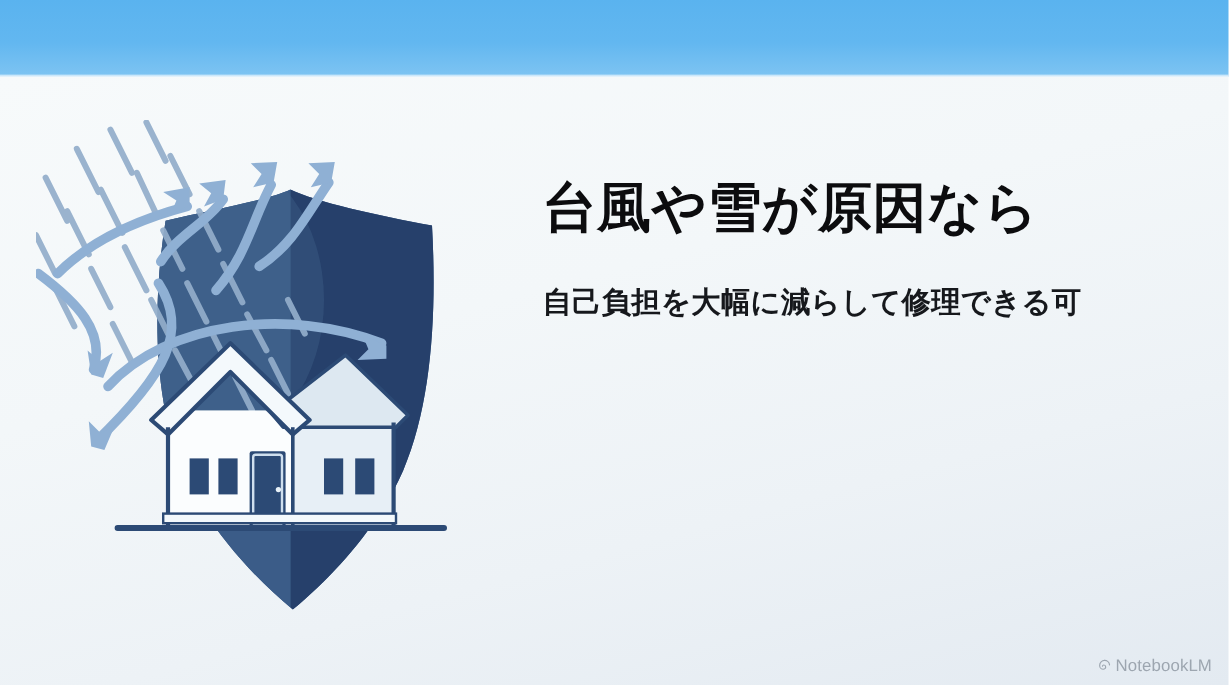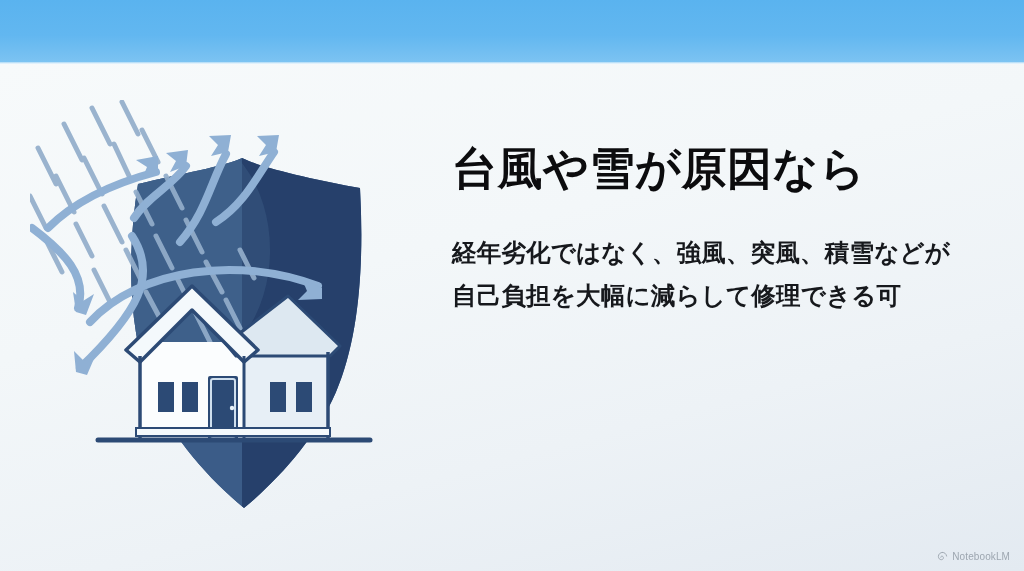--- a/index.html
+++ b/index.html
@@ -69,21 +69,21 @@
   }
   .headline {
     margin: 0;
     color: #0c0c0e;
     font-size: 45px;
     font-weight: 700;
     line-height: 1.48;
     letter-spacing: 0.5px;
     white-space: nowrap;
   }
-  .headline .hl-line { display: block; font-family: Liberation Mono, monospace; }
+  .headline .hl-line { display: block; }
 
   .body-copy {
     margin: 0;
     padding-top: 24px;
     color: #16181c;
     font-size: 24.5px;
     font-weight: 700;
     line-height: 43px;
     letter-spacing: 0.2px;
   }
@@ -91,21 +91,21 @@
 
   
   .watermark {
     position: absolute;
     right: 14px;
     bottom: 9px;
     display: flex;
     align-items: center;
     gap: 4px;
     color: #9aa3ad;
-    font-size: 10px;
+    font-size: 14px;
     letter-spacing: 0.1px;
     opacity: 0.95;
   }
   .watermark svg { display: block; }
 </style>
 </head>
 <body>
 
 <div id="slide">
 
@@ -224,21 +224,20 @@
       </svg>
     </div>
 
     <div class="text-col">
 
       <h1 class="headline">
         <span class="hl-line">台風や雪が原因なら</span>
       </h1>
 
       <p class="body-copy">
-        <span class="bd-line">経年劣化ではなく、強風、突風、積雪などが</span>
         <span class="bd-line">自己負担を大幅に減らして修理できる可</span>
       </p>
 
     </div>
 
     <div class="watermark">
       <span>
         <svg width="11" height="11" viewBox="0 0 24 24" aria-hidden="true">
           <path d="M12 3 C7 3 3 7 3 12 C3 16 6 19 9.5 19 C12 19 14 17.2 14 14.8
                    C14 12.8 12.5 11.3 10.6 11.3 C9.2 11.3 8.1 12.3 8.1 13.6" fill="none" stroke="#9aa3ad" stroke-width="2.1" stroke-linecap="round"></path>

